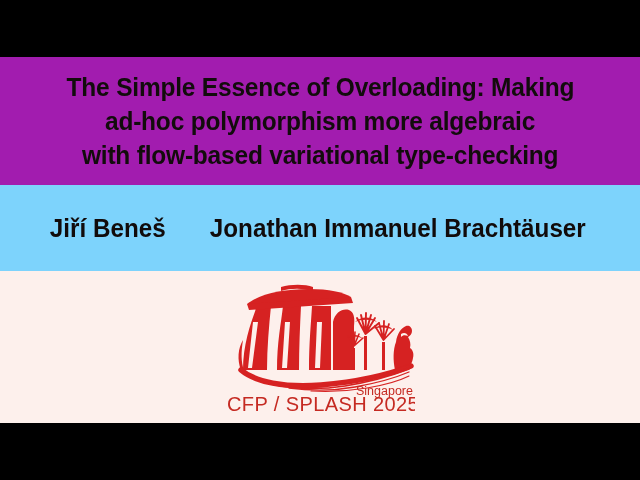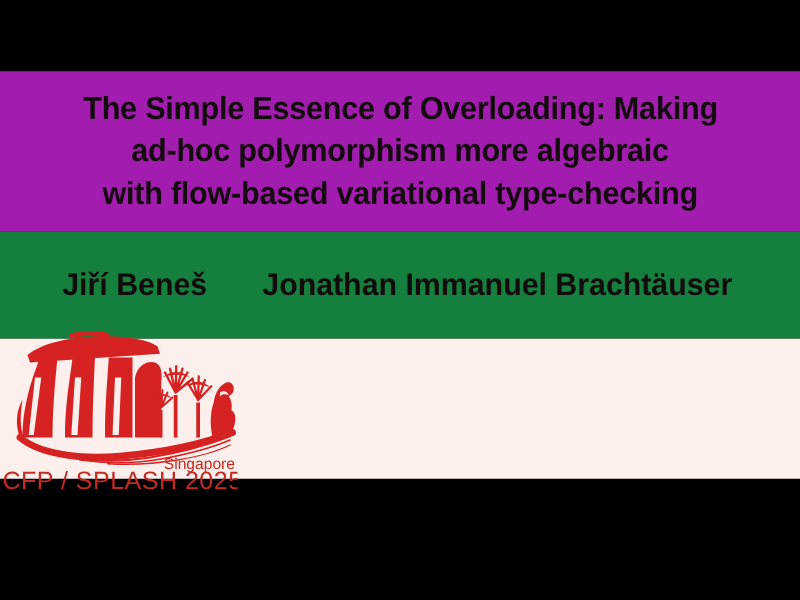--- a/index.html
+++ b/index.html
@@ -53,21 +53,21 @@
     transform: scaleX(0.96);
   }
 
   
   .authors-band {
     position: absolute;
     left: 0;
     top: 185px;
     width: 640px;
     height: 86px;
-    background: #15803d;
+    background: #7dd3fc;
     display: flex;
     align-items: center;
     justify-content: center;
   }
   .authors-row {
     display: flex;
     align-items: baseline;
     justify-content: center;
     gap: 36px;
   }
@@ -80,24 +80,25 @@
     white-space: nowrap;
     transform: scaleX(0.97);
   }
 
   
   .logo-band {
     position: absolute;
     left: 0;
     top: 271px;
     width: 640px;
-    height: 112px;
+    height: 152px;
     background: #fdf0ec;
     display: flex;
     align-items: center;
+    justify-content: center;
   }
   .conf-logo {
     position: relative;
     width: 190px;
     height: 130px;
   }
   .conf-logo svg { display: block; }
 </style>
 </head>
 <body>

